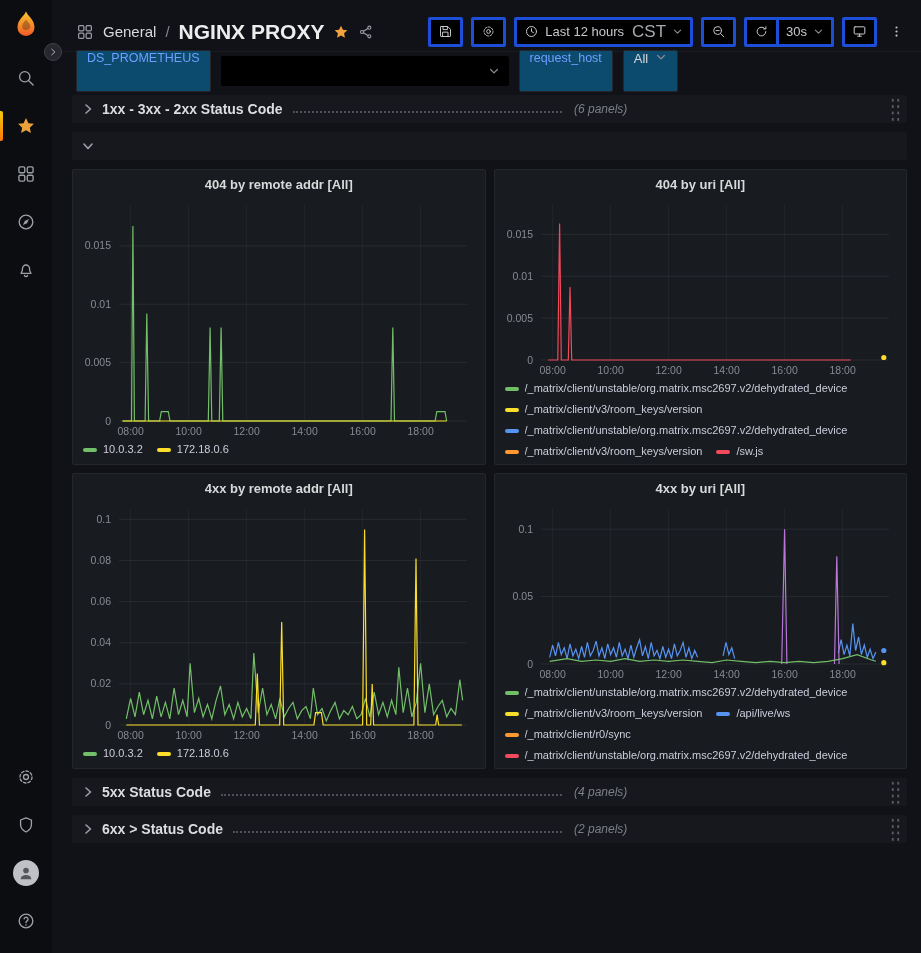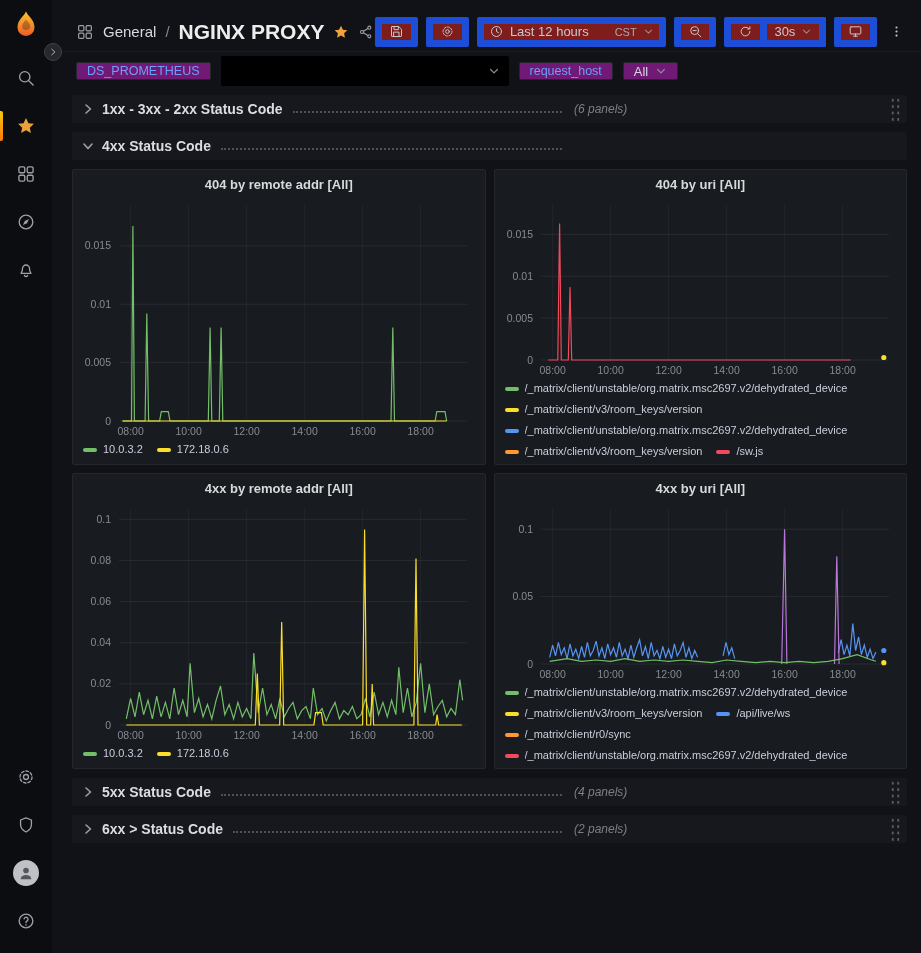--- a/index.html
+++ b/index.html
@@ -31,32 +31,32 @@
   .crumb .apps{color:#9da0a8;display:flex}
   .crumb .apps svg{width:18px;height:18px}
   .crumb-folder{font-size:15px;color:#d8d9da;cursor:pointer;white-space:nowrap}
   .crumb-sep{font-size:15px;color:#84878e}
   .crumb-title{font-size:21px;font-weight:700;color:#eceded;white-space:nowrap}
   .crumb-star{color:#f2a33c;display:flex;cursor:pointer}
   .crumb-star svg{width:16px;height:16px}
   .crumb-share{color:#9da0a8;display:flex;cursor:pointer}
   .crumb-share svg{width:16px;height:16px}
   .tb-btn{height:30px;min-width:30px;padding:0 7px;display:flex;align-items:center;justify-content:center;
-    gap:6px;background:#7f1d1d;border:7px solid #1d4ed8;border-radius:2px;color:#c7c8cd;cursor:pointer;
+    gap:6px;background:#000000;border:3px solid #1d4ed8;border-radius:2px;color:#c7c8cd;cursor:pointer;
     font-size:13px;white-space:nowrap}
   .tb-btn svg{width:15px;height:15px;flex:none}
   .tb-btn .chev-d svg{width:11px;height:11px;color:#8b8e95}
-  .tz{font-size:11px;color:#a6a9b0;margin-left:20px}
+  .tz{font-size:17px;color:#a6a9b0;margin-left:2px}
   .refresh-group{display:flex}
   .refresh-group .tb-btn:first-child{border-radius:2px 0 0 2px}
   .refresh-group .tb-btn:last-child{border-left:none;border-radius:0 2px 2px 0}
   .kebab-btn{background:transparent;border:none;min-width:22px;padding:0 2px}
   
   .subbar{height:38px;flex:none;display:flex;align-items:center;gap:10px;padding:0 14px 0 24px}
-  .var-box{height:18px;display:flex;align-items:center;gap:7px;padding:0 10px;background:#701a75;
+  .var-box{height:42px;display:flex;gap:7px;padding:0 10px;background:#0c4a6e;
     border:1px solid #24262c;border-radius:2px;cursor:pointer;white-space:nowrap}
   .var-label-text{font-size:12.5px;font-weight:500;color:#6e9fff}
   .var-value-text{font-size:13px;color:#d8d9da}
   .var-select-black{width:288px;height:30px;background:#000;border:1px solid #000;border-radius:2px;
     display:flex;align-items:center;justify-content:flex-end;padding:0 8px;cursor:pointer}
   .chev-d{display:flex;color:#8b8e95}
   .chev-d svg{width:12px;height:12px}
   
   .dash{flex:1;overflow:hidden;padding:5px 14px 0 20px}
   .rowh{height:28px;display:flex;align-items:center;background:#16181d;margin-bottom:9px;
@@ -307,24 +307,20 @@
         <span class="row-count">(6 panels)</span>
         <span class="drag"></span>
       </div>
 
       <div class="rowh expanded">
         <span class="chev">
           <svg viewBox="0 0 16 16" class="ic">
               <polyline points="6 4 10.5 8 6 12"></polyline>
             </svg>
         </span>
-        <span class="row-lead">
-          <span class="row-title">4xx Status Code</span>
-          <span class="dots"></span>
-        </span>
       </div>
 
       <div class="pgrid">
         <div class="panel">
           <div class="ptitle">404 by remote addr [All]</div>
           <div class="chart">
               <svg width="412" height="241">
                 <line x1="46" x2="394" y1="223" y2="223" stroke="rgba(204,204,220,0.09)"></line>
                 <text x="38" y="226.5" text-anchor="end">0</text>
                 <line x1="46" x2="394" y1="164.6216216216216" y2="164.6216216216216" stroke="rgba(204,204,220,0.09)"></line>

